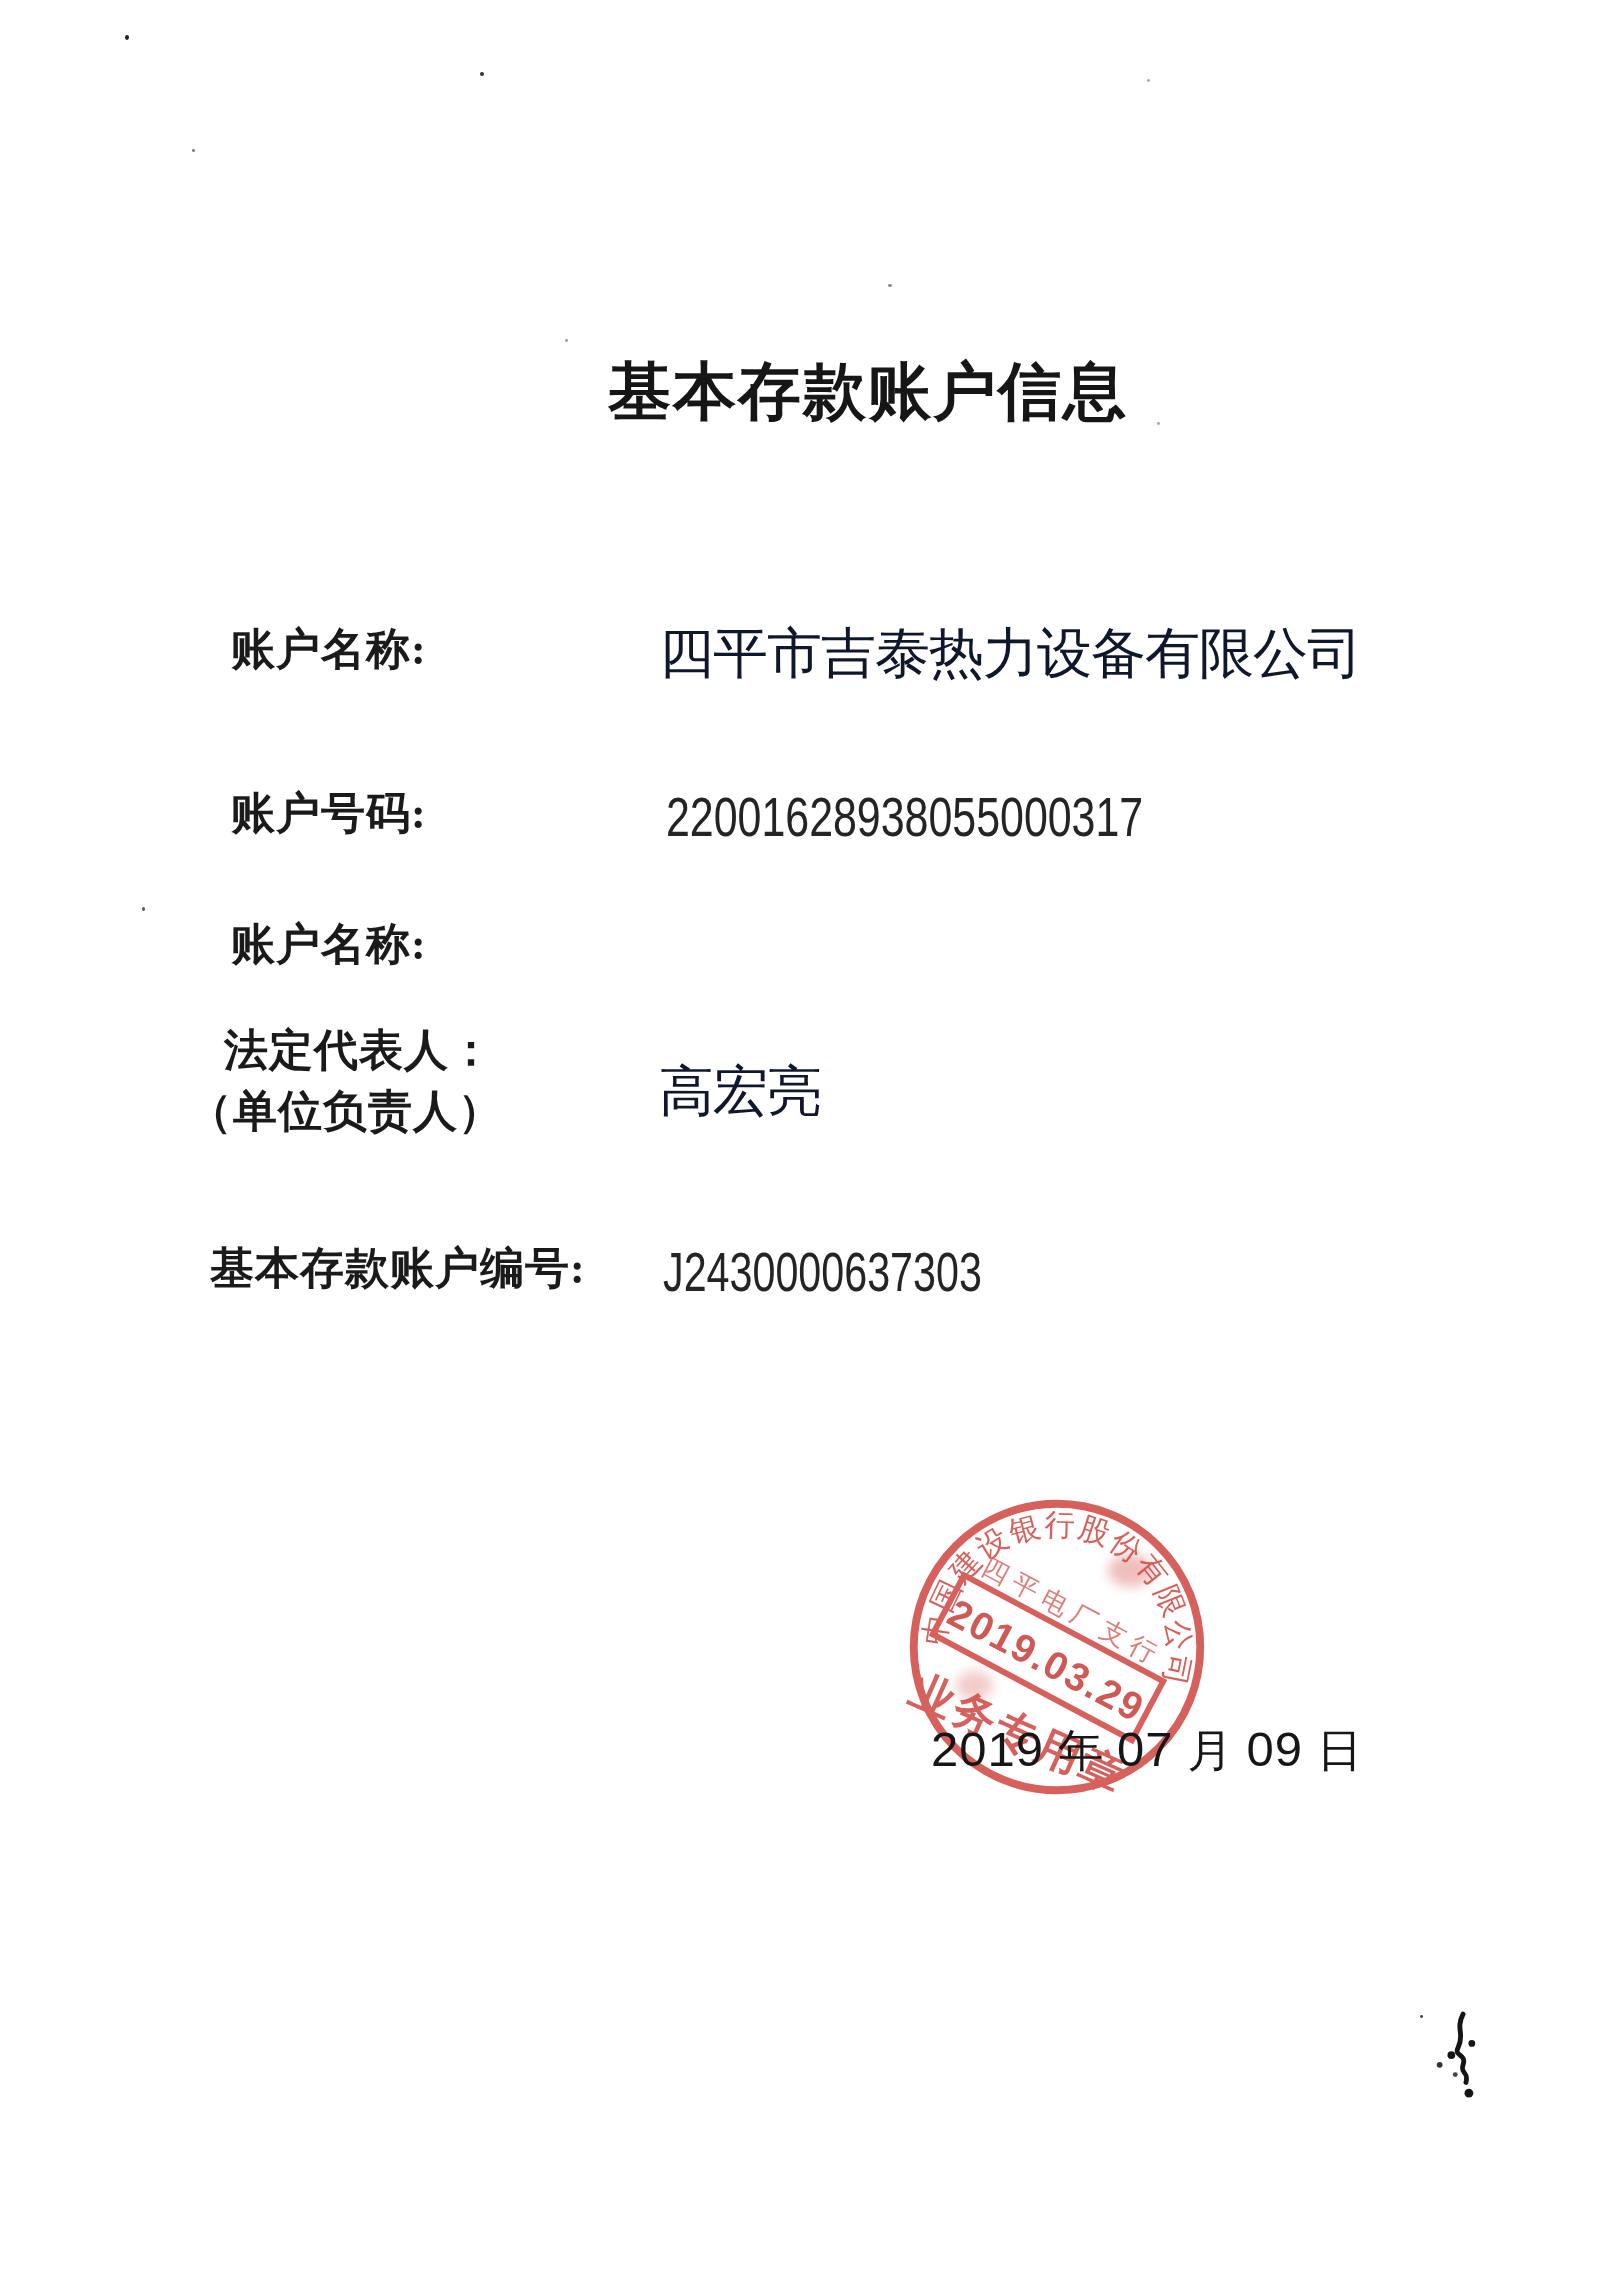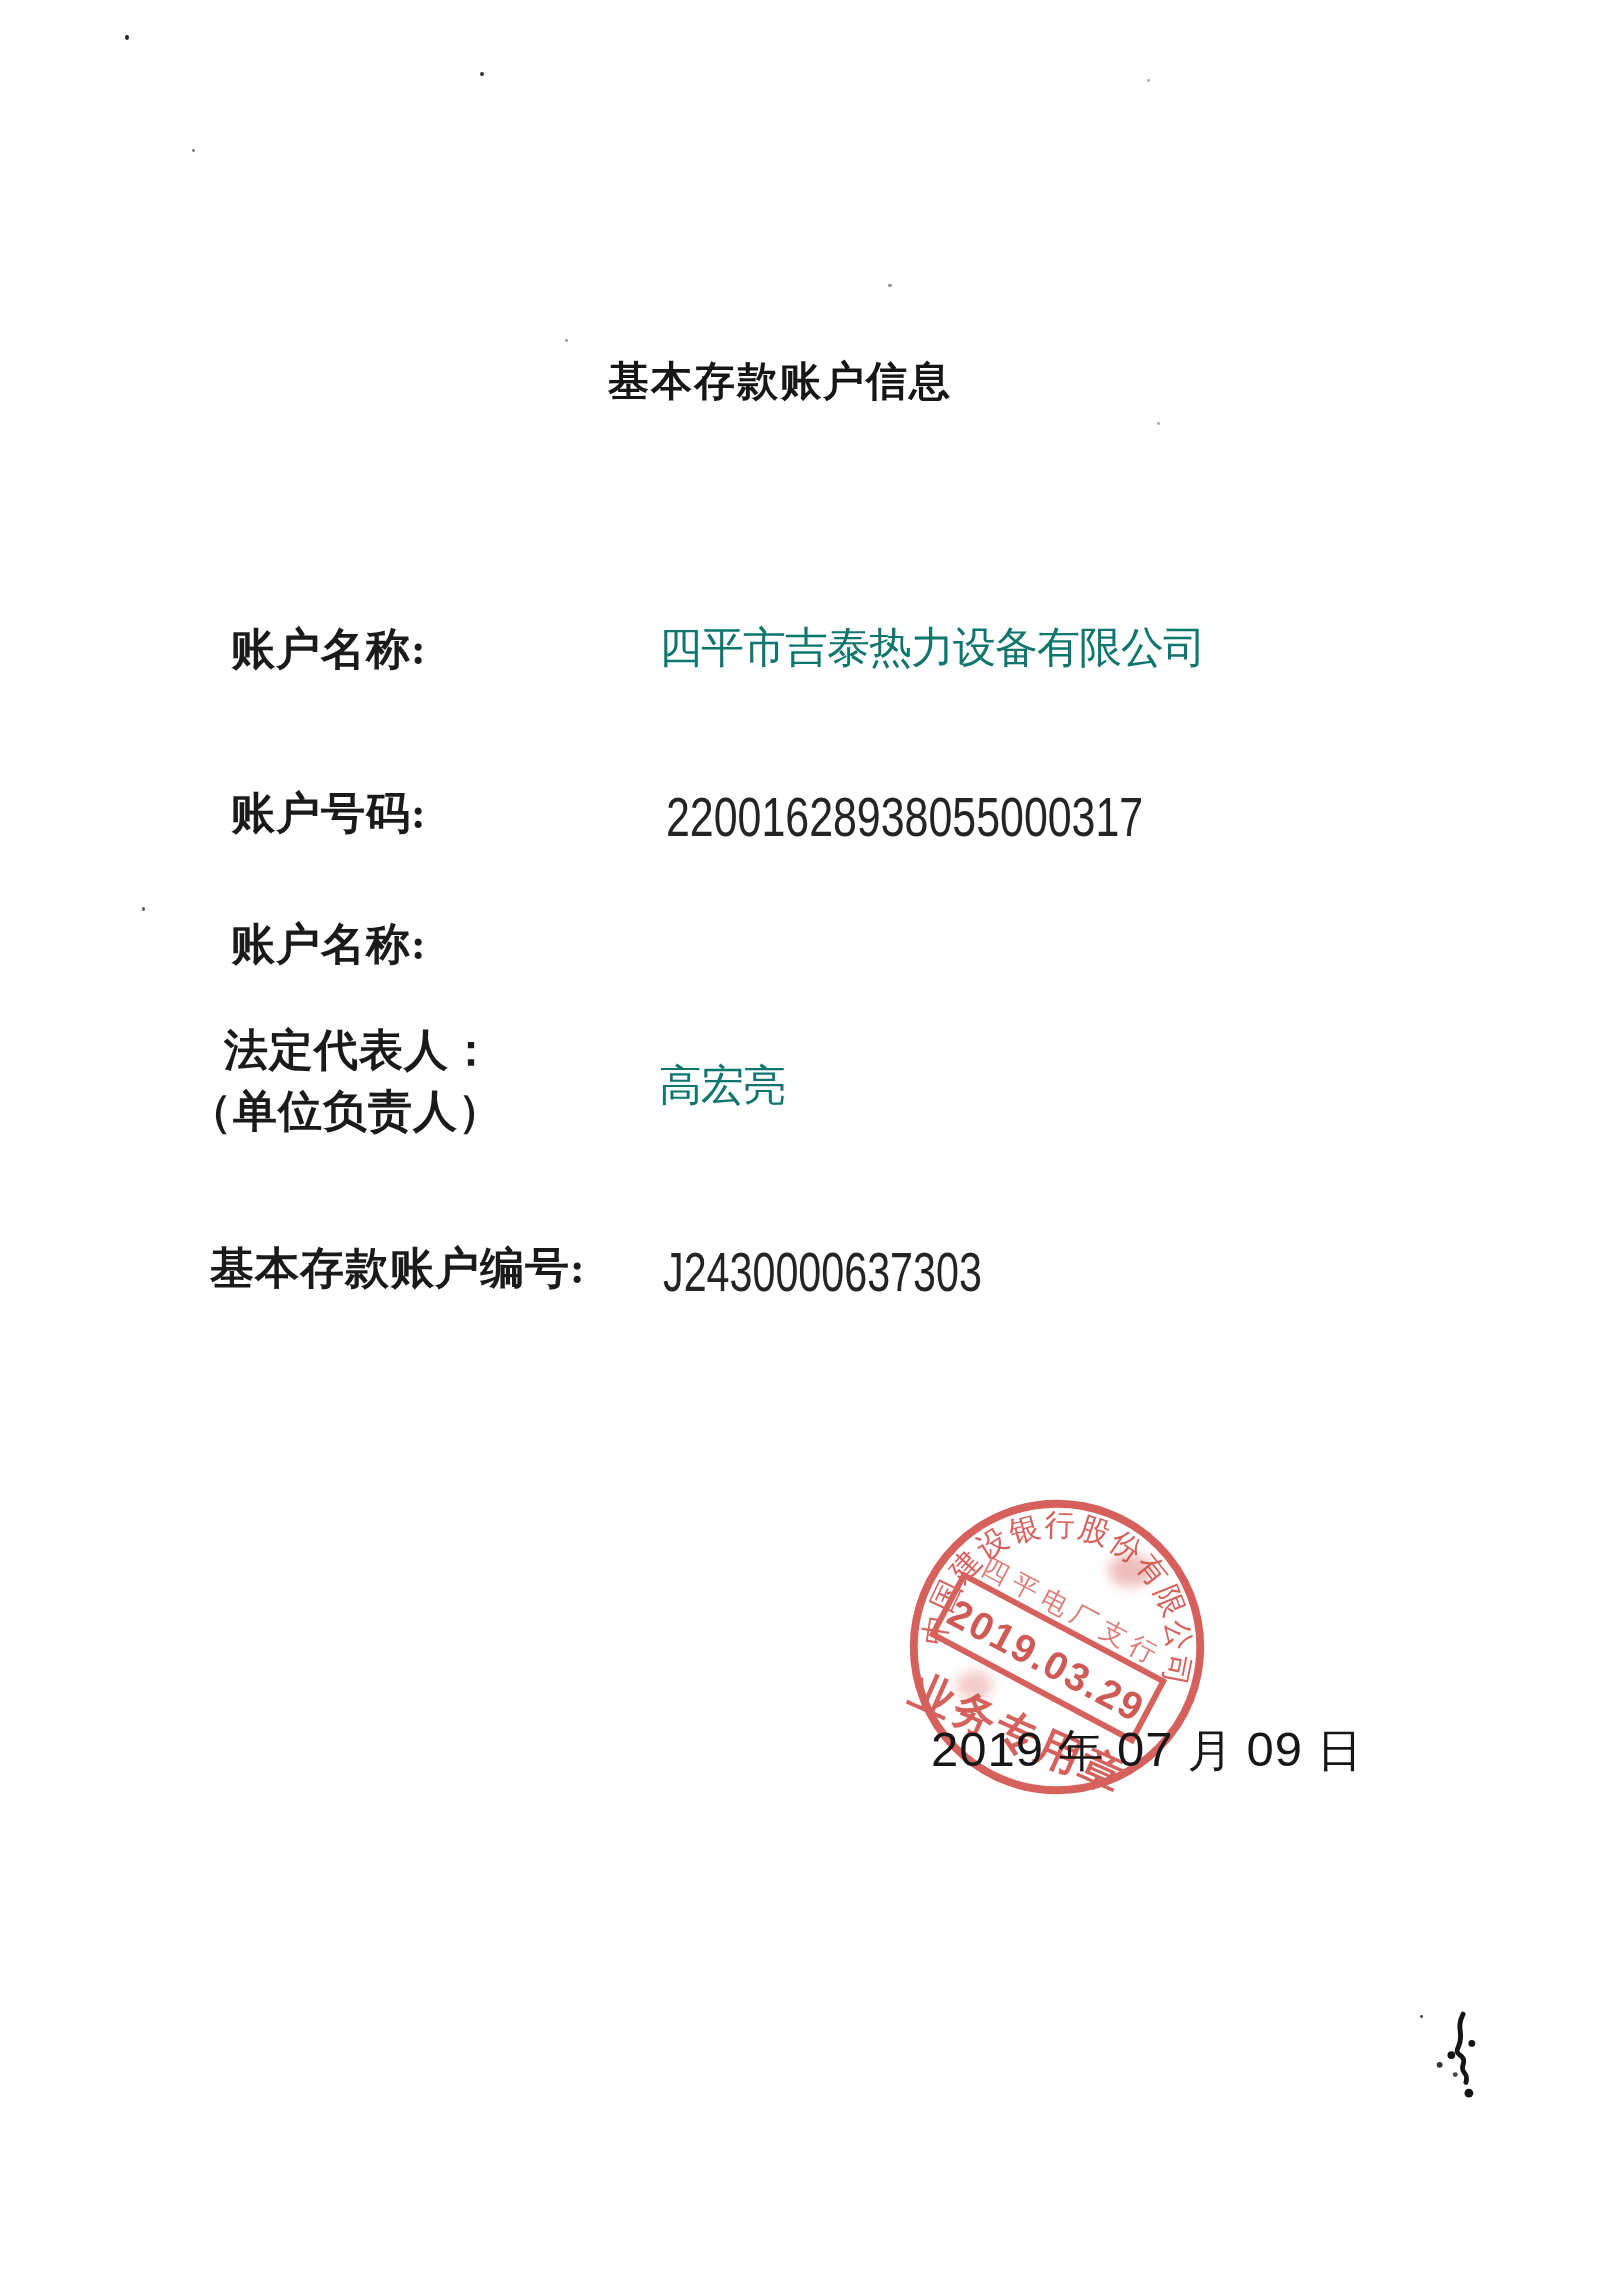--- a/index.html
+++ b/index.html
@@ -6,27 +6,27 @@
   #page{
     position:relative;
     width:1620px;height:2292px;
     background:#ffffff;
     font-family:"Liberation Serif",serif;
     color:#1f1f1f;
     overflow:hidden;
   }
   .abs{position:absolute;white-space:nowrap;line-height:1;}
   .doc-title{
-    font-size:41px;font-weight:700;letter-spacing:2px;color:#161616;
+    font-size:63px;font-weight:700;letter-spacing:2px;color:#161616;
   }
   .field-label{
     font-size:44px;font-weight:700;color:#1a1a1a;letter-spacing:1px;
   }
   .field-value-cn{
-    font-size:43px;font-weight:400;color:#0f766e;letter-spacing:-1px;
+    font-size:55px;font-weight:400;color:#0f172a;letter-spacing:-1px;
   }
   .field-value-num{
     font-family:"Liberation Sans",sans-serif;
     font-size:55px;color:#242424;
     transform:scaleX(0.78);transform-origin:left top;
     letter-spacing:0px;
   }
   .field-value-code{
     font-family:"Liberation Sans",sans-serif;
     font-size:55px;color:#242424;

